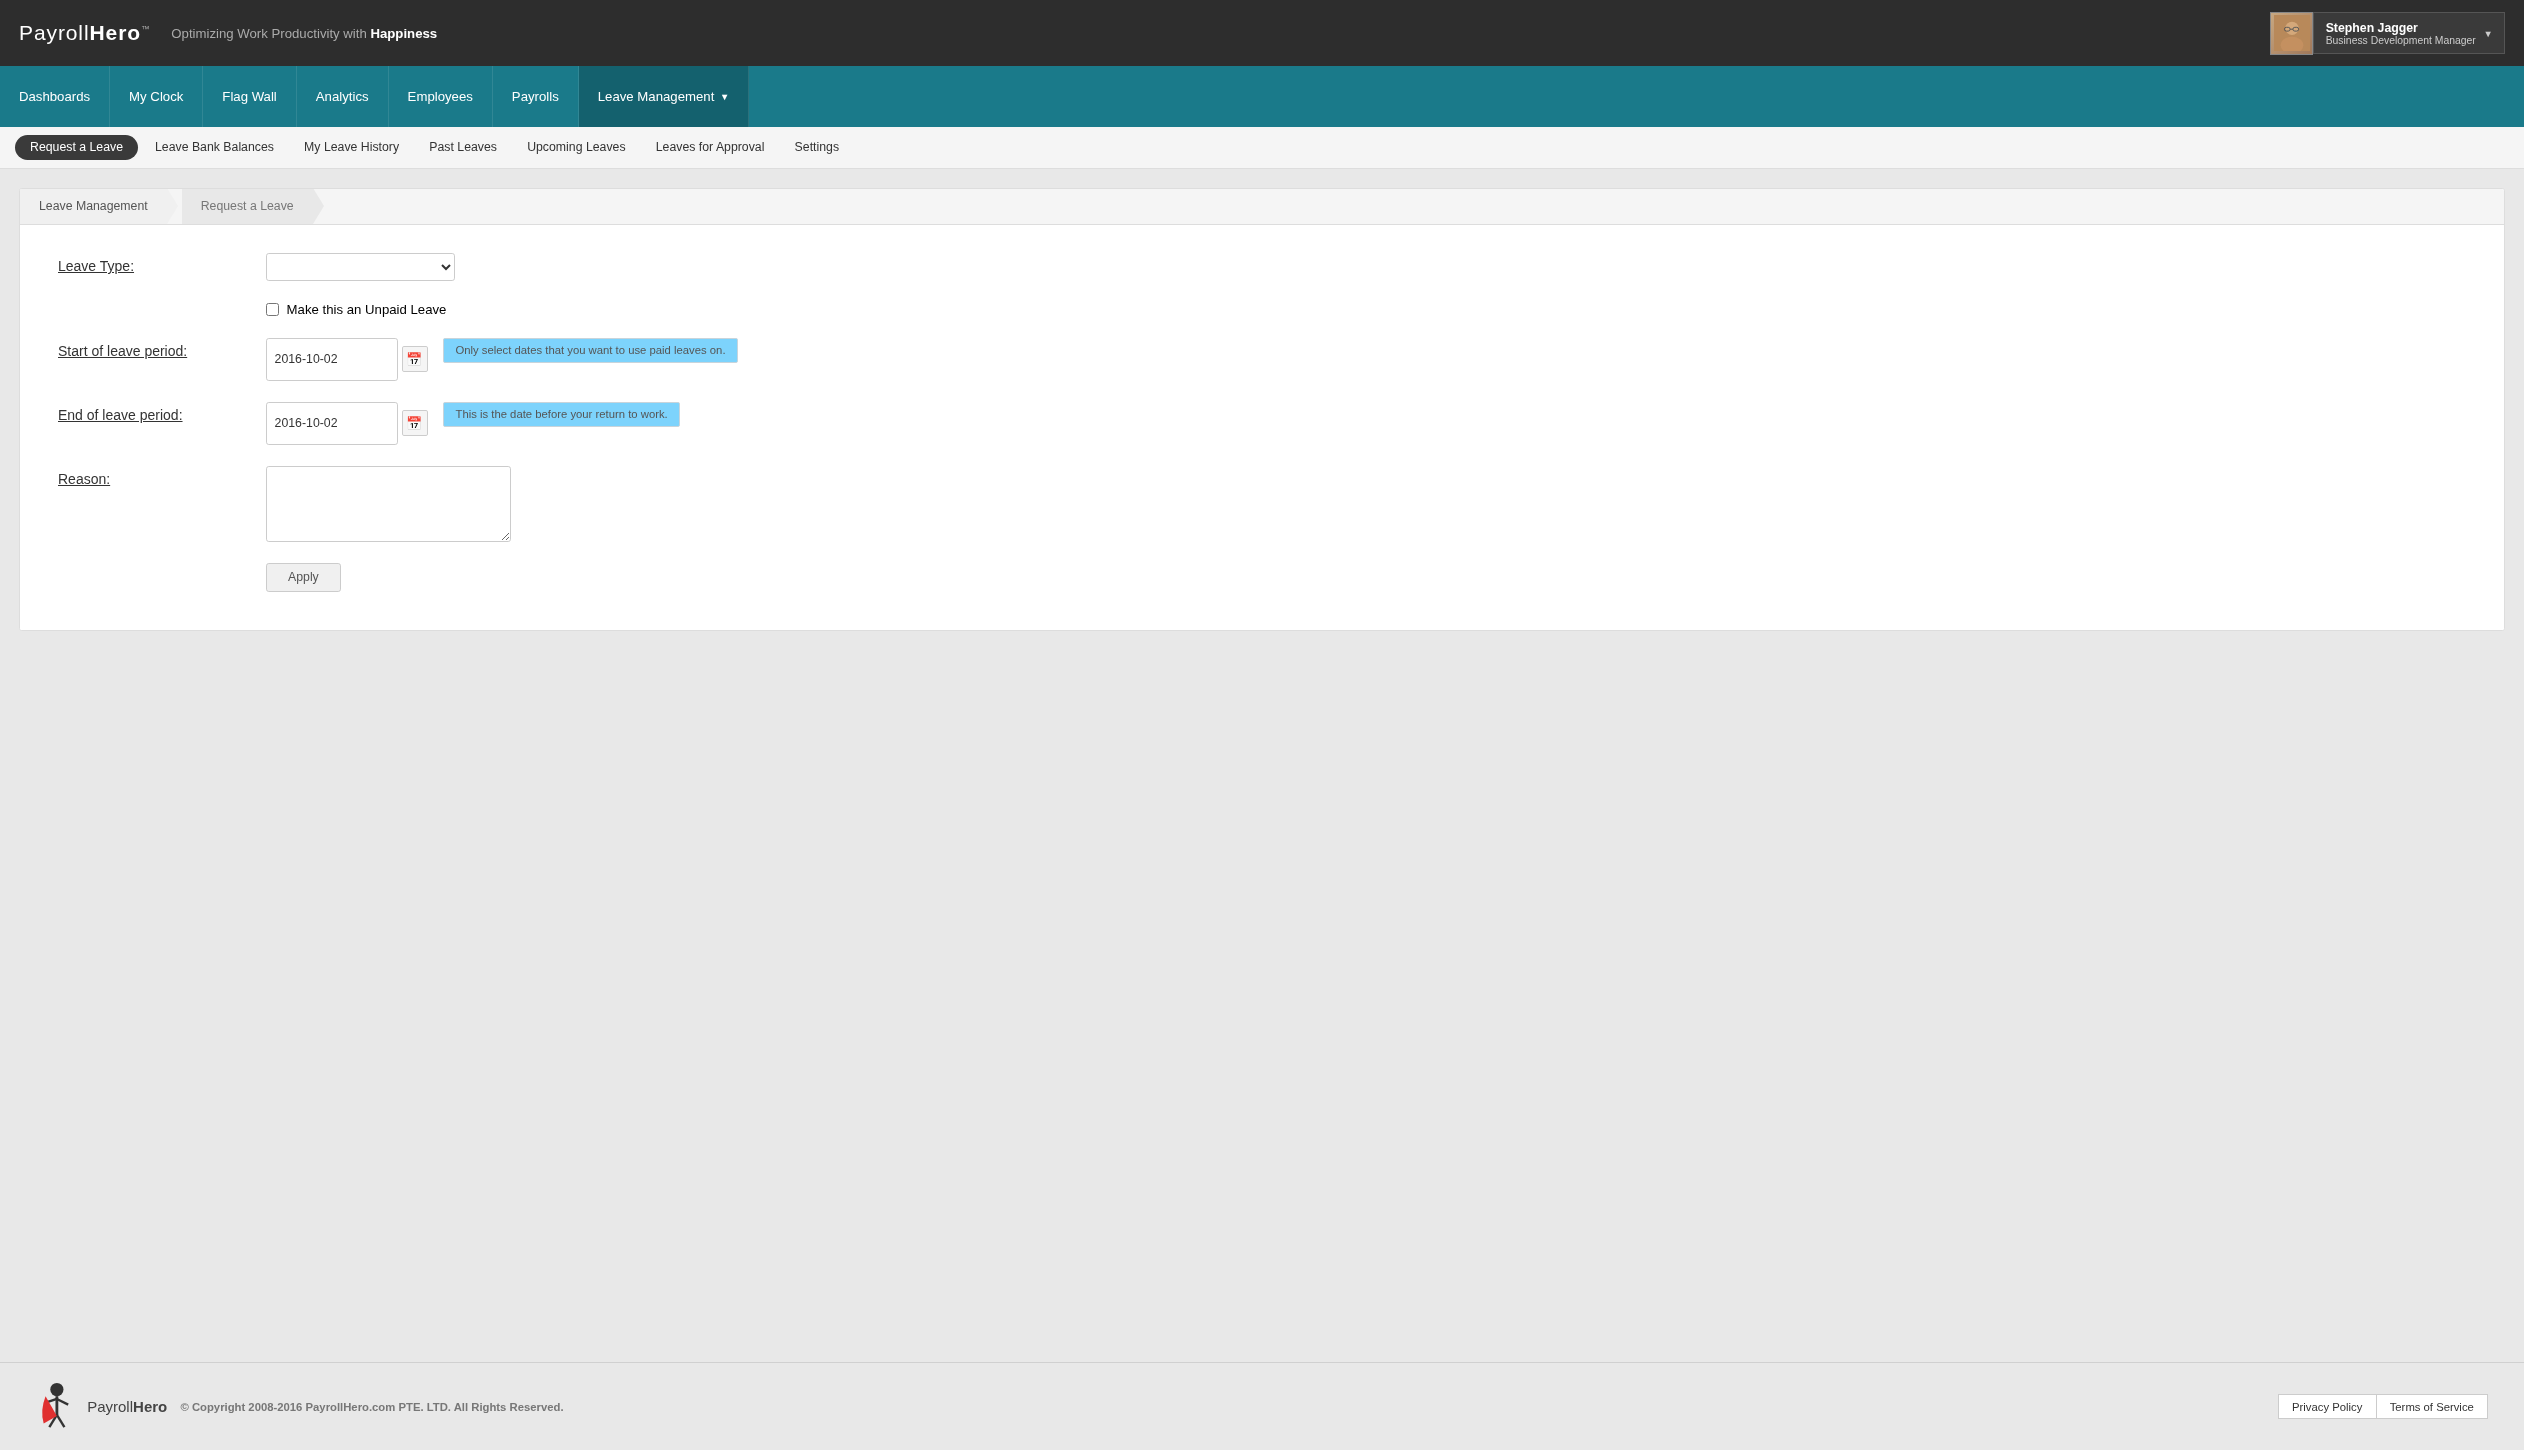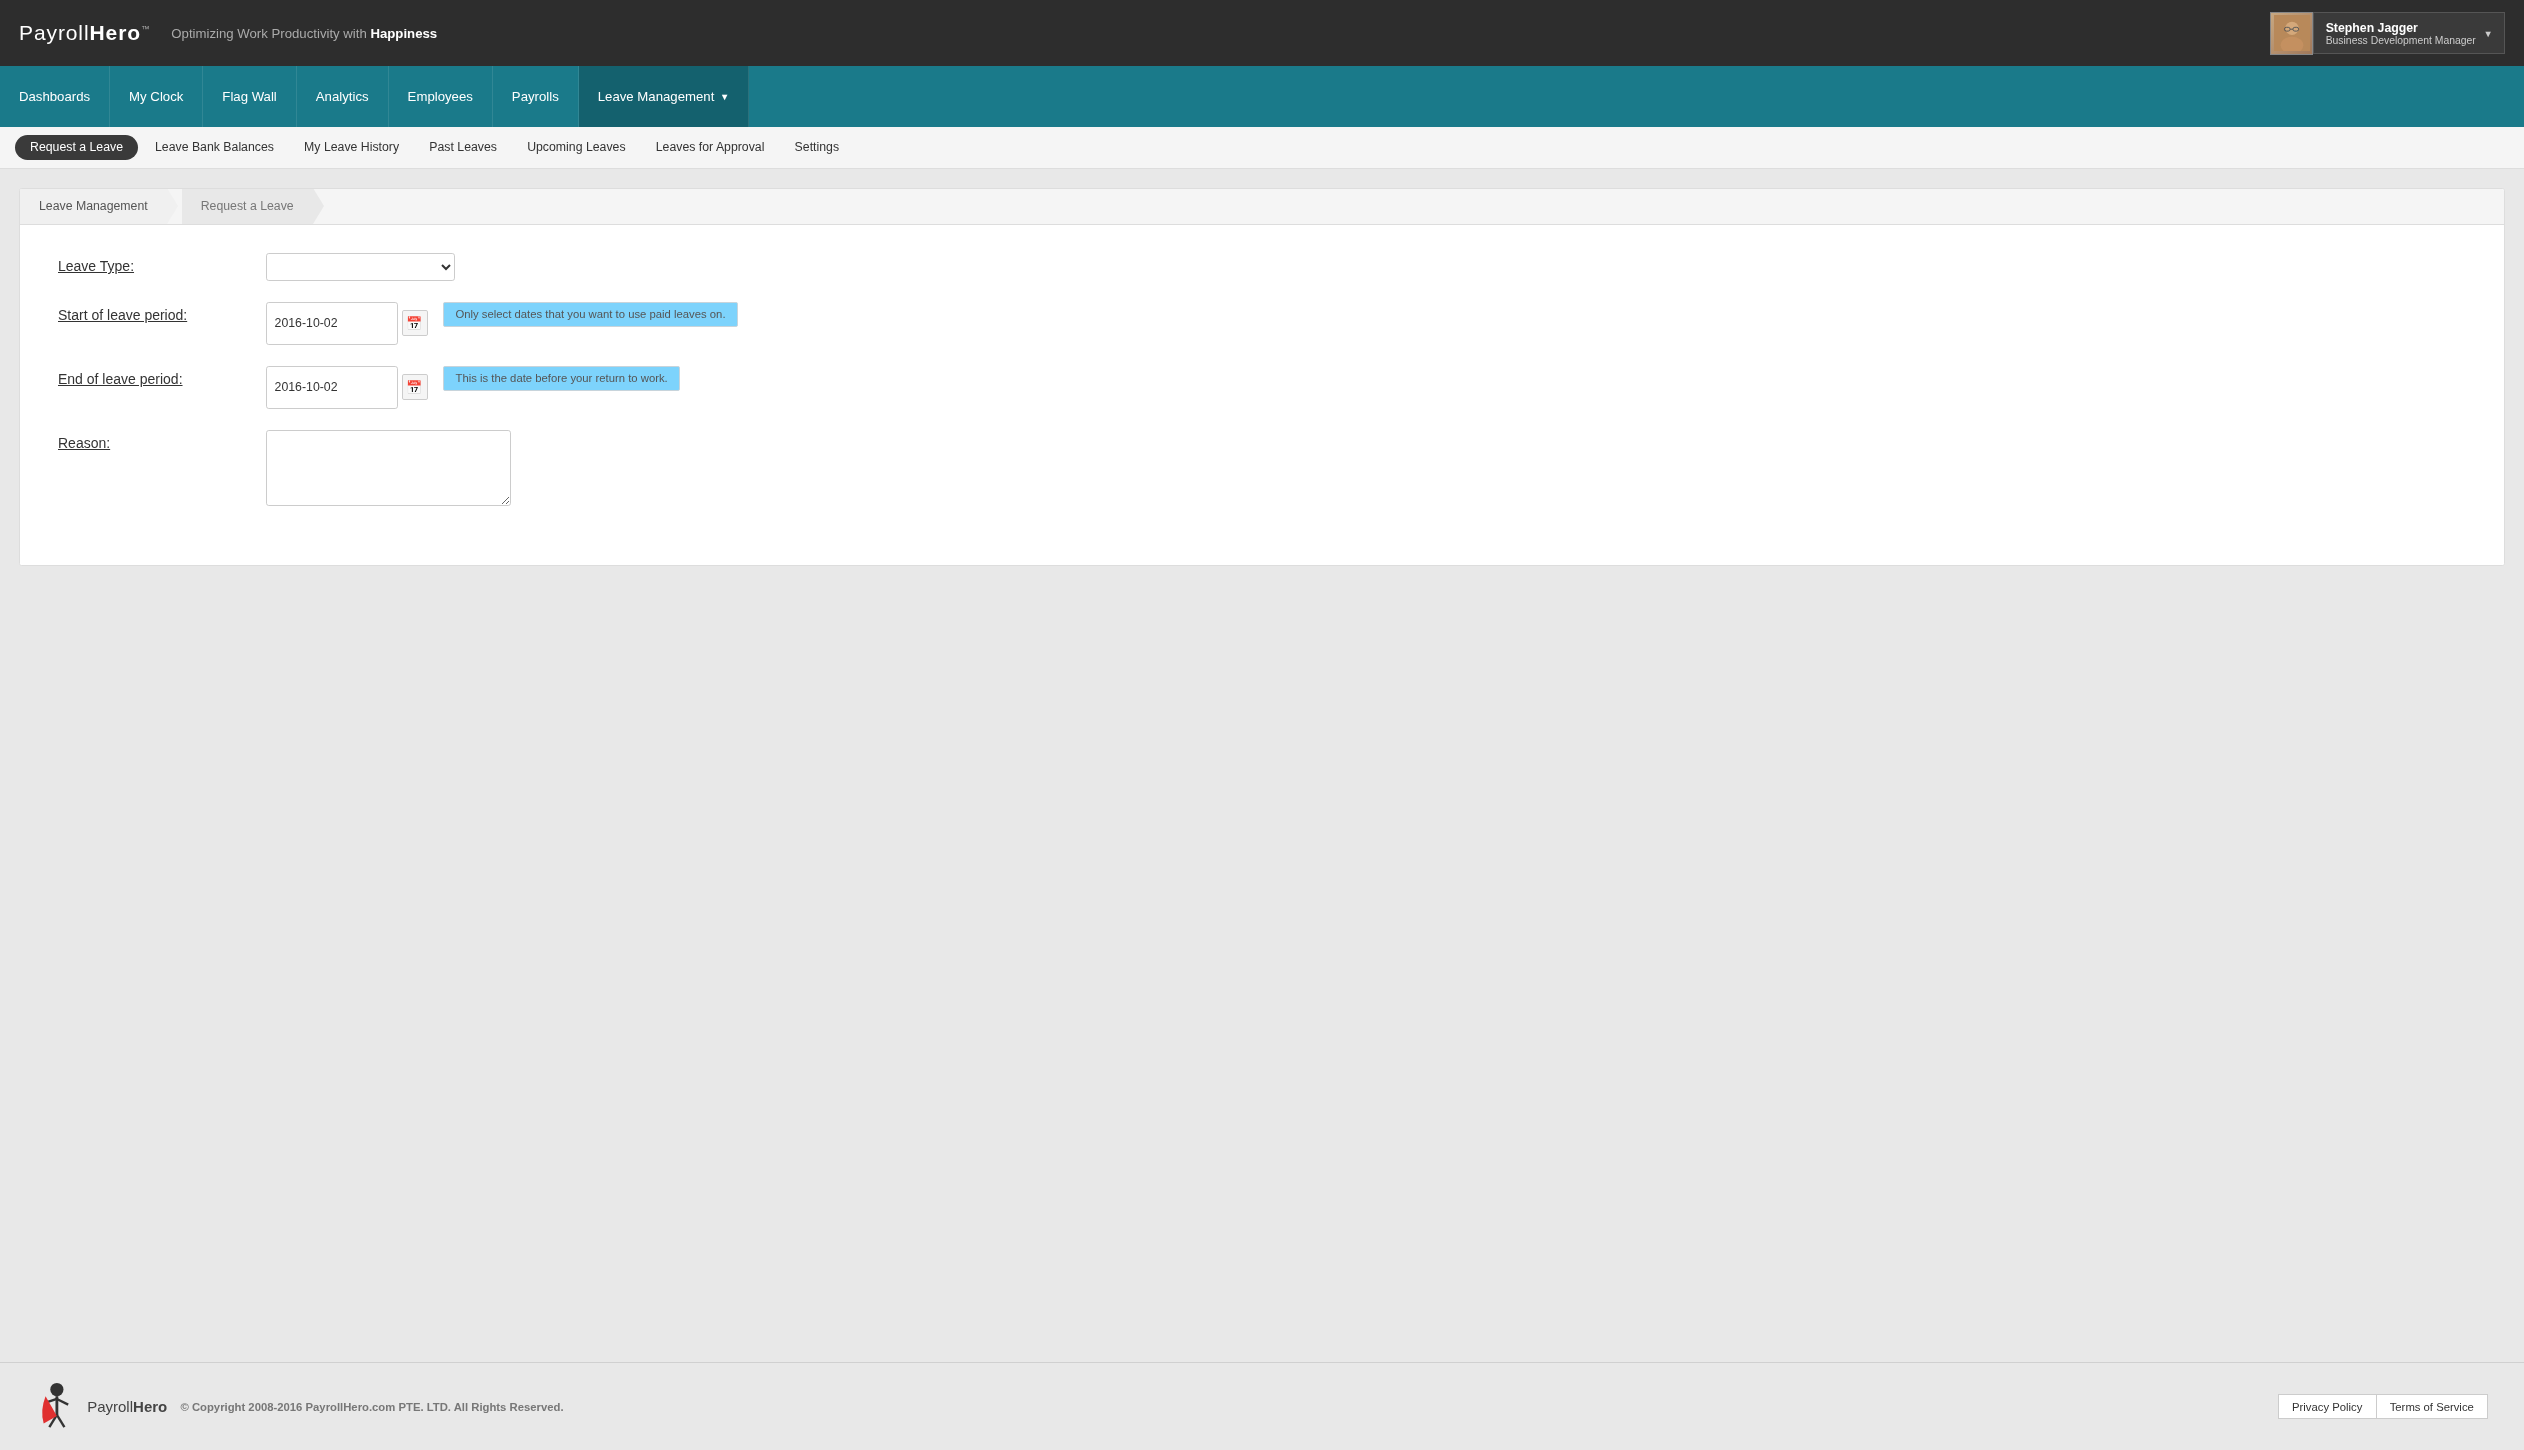--- a/index.html
+++ b/index.html
@@ -383,20 +383,27 @@
 
     <div class="form-container">
 
       <div class="form-group">
         <label class="form-label">Leave Type:</label>
         <select class="form-control">
           <option value=""></option>
         </select>
       </div>
 
+      <div class="form-group">
+        <label class="form-label"></label>
+        <div class="checkbox-group">
+          <input type="checkbox" style="">
+          <span>Make this an Unpaid Leave</span>
+        </div>
+      </div>
 
       <div class="form-group">
         <label class="form-label">Start of leave period:</label>
         <div class="date-group">
           <input type="text" class="form-control date-input" value="2016-10-02" style="">
           <div class="cal-icon">📅</div>
         </div>
         <div class="hint-box">Only select dates that you want to use paid leaves on.</div>
       </div>
 
@@ -407,20 +414,23 @@
           <div class="cal-icon">📅</div>
         </div>
         <div class="hint-box">This is the date before your return to work.</div>
       </div>
 
       <div class="form-group">
         <label class="form-label">Reason:</label>
         <textarea class="form-control" style=""></textarea>
       </div>
 
+      <div class="btn-row">
+        <button class="btn-apply">Apply</button>
+      </div>
 
     </div>
   </div>
 </div>
 
 <div class="footer">
   <div class="footer-left">
     <div class="footer-logo">
       <svg width="38" height="49" viewBox="0 0 40 52" xmlns="http://www.w3.org/2000/svg">
 

